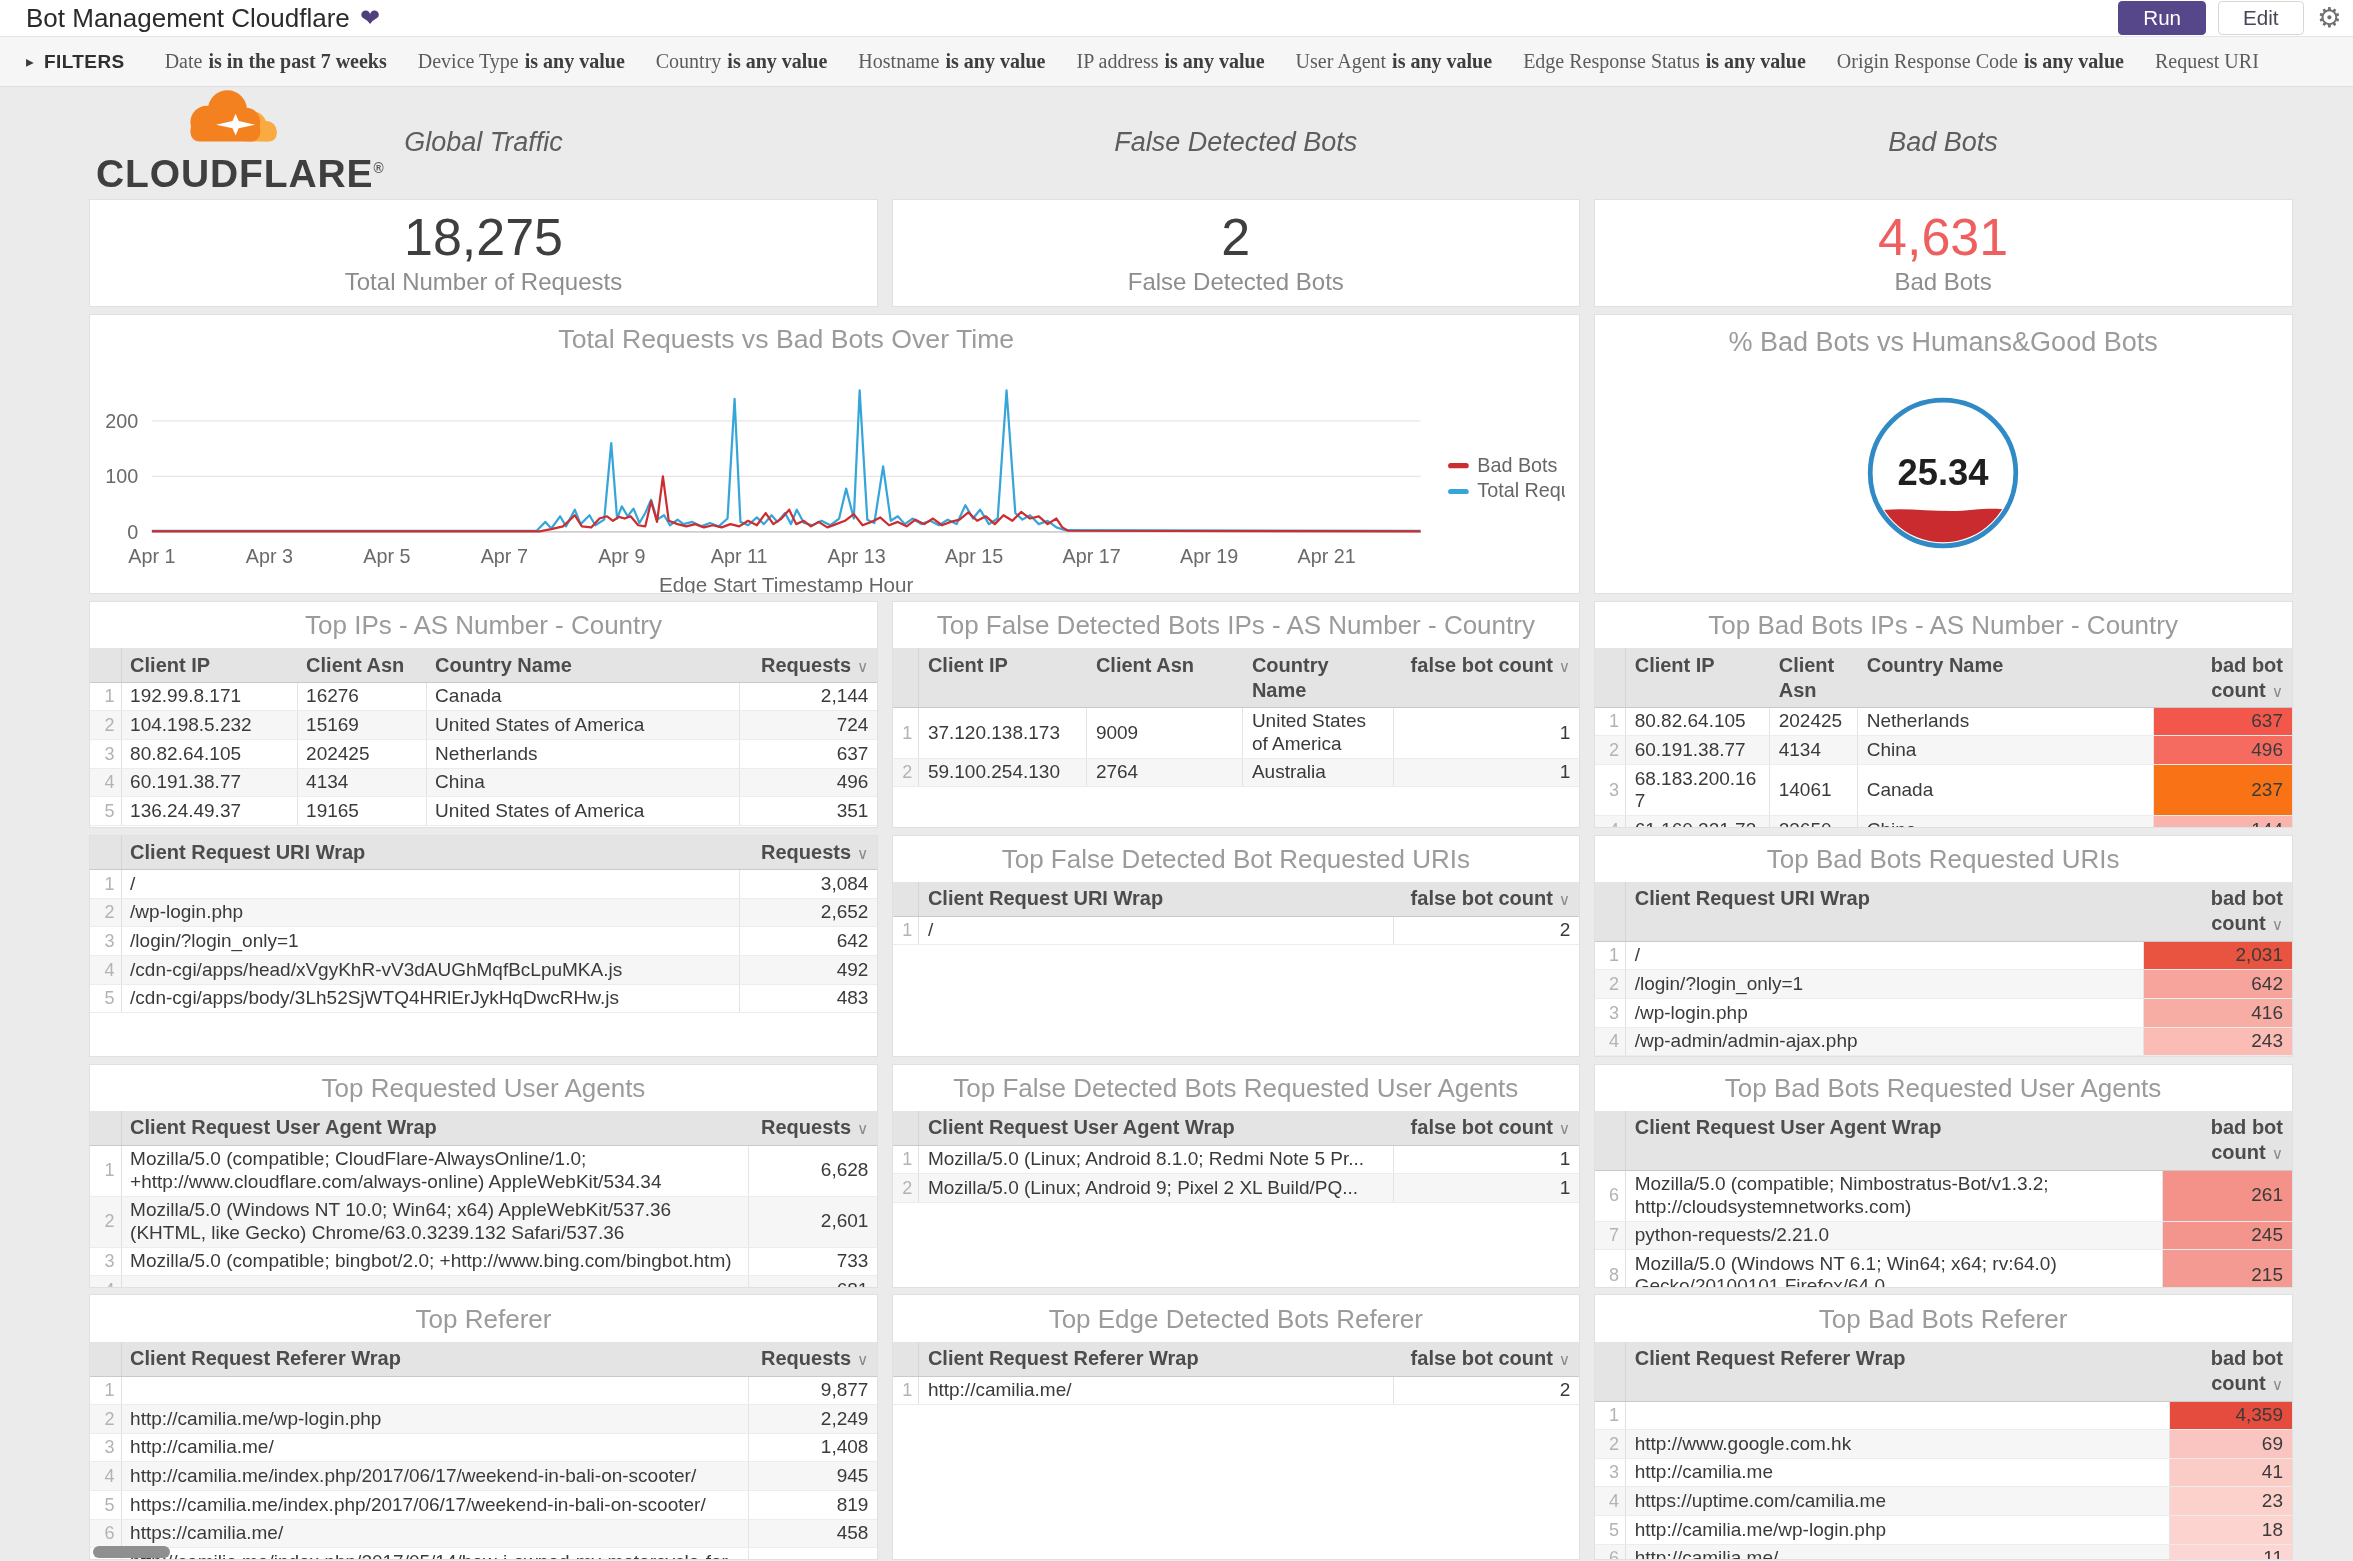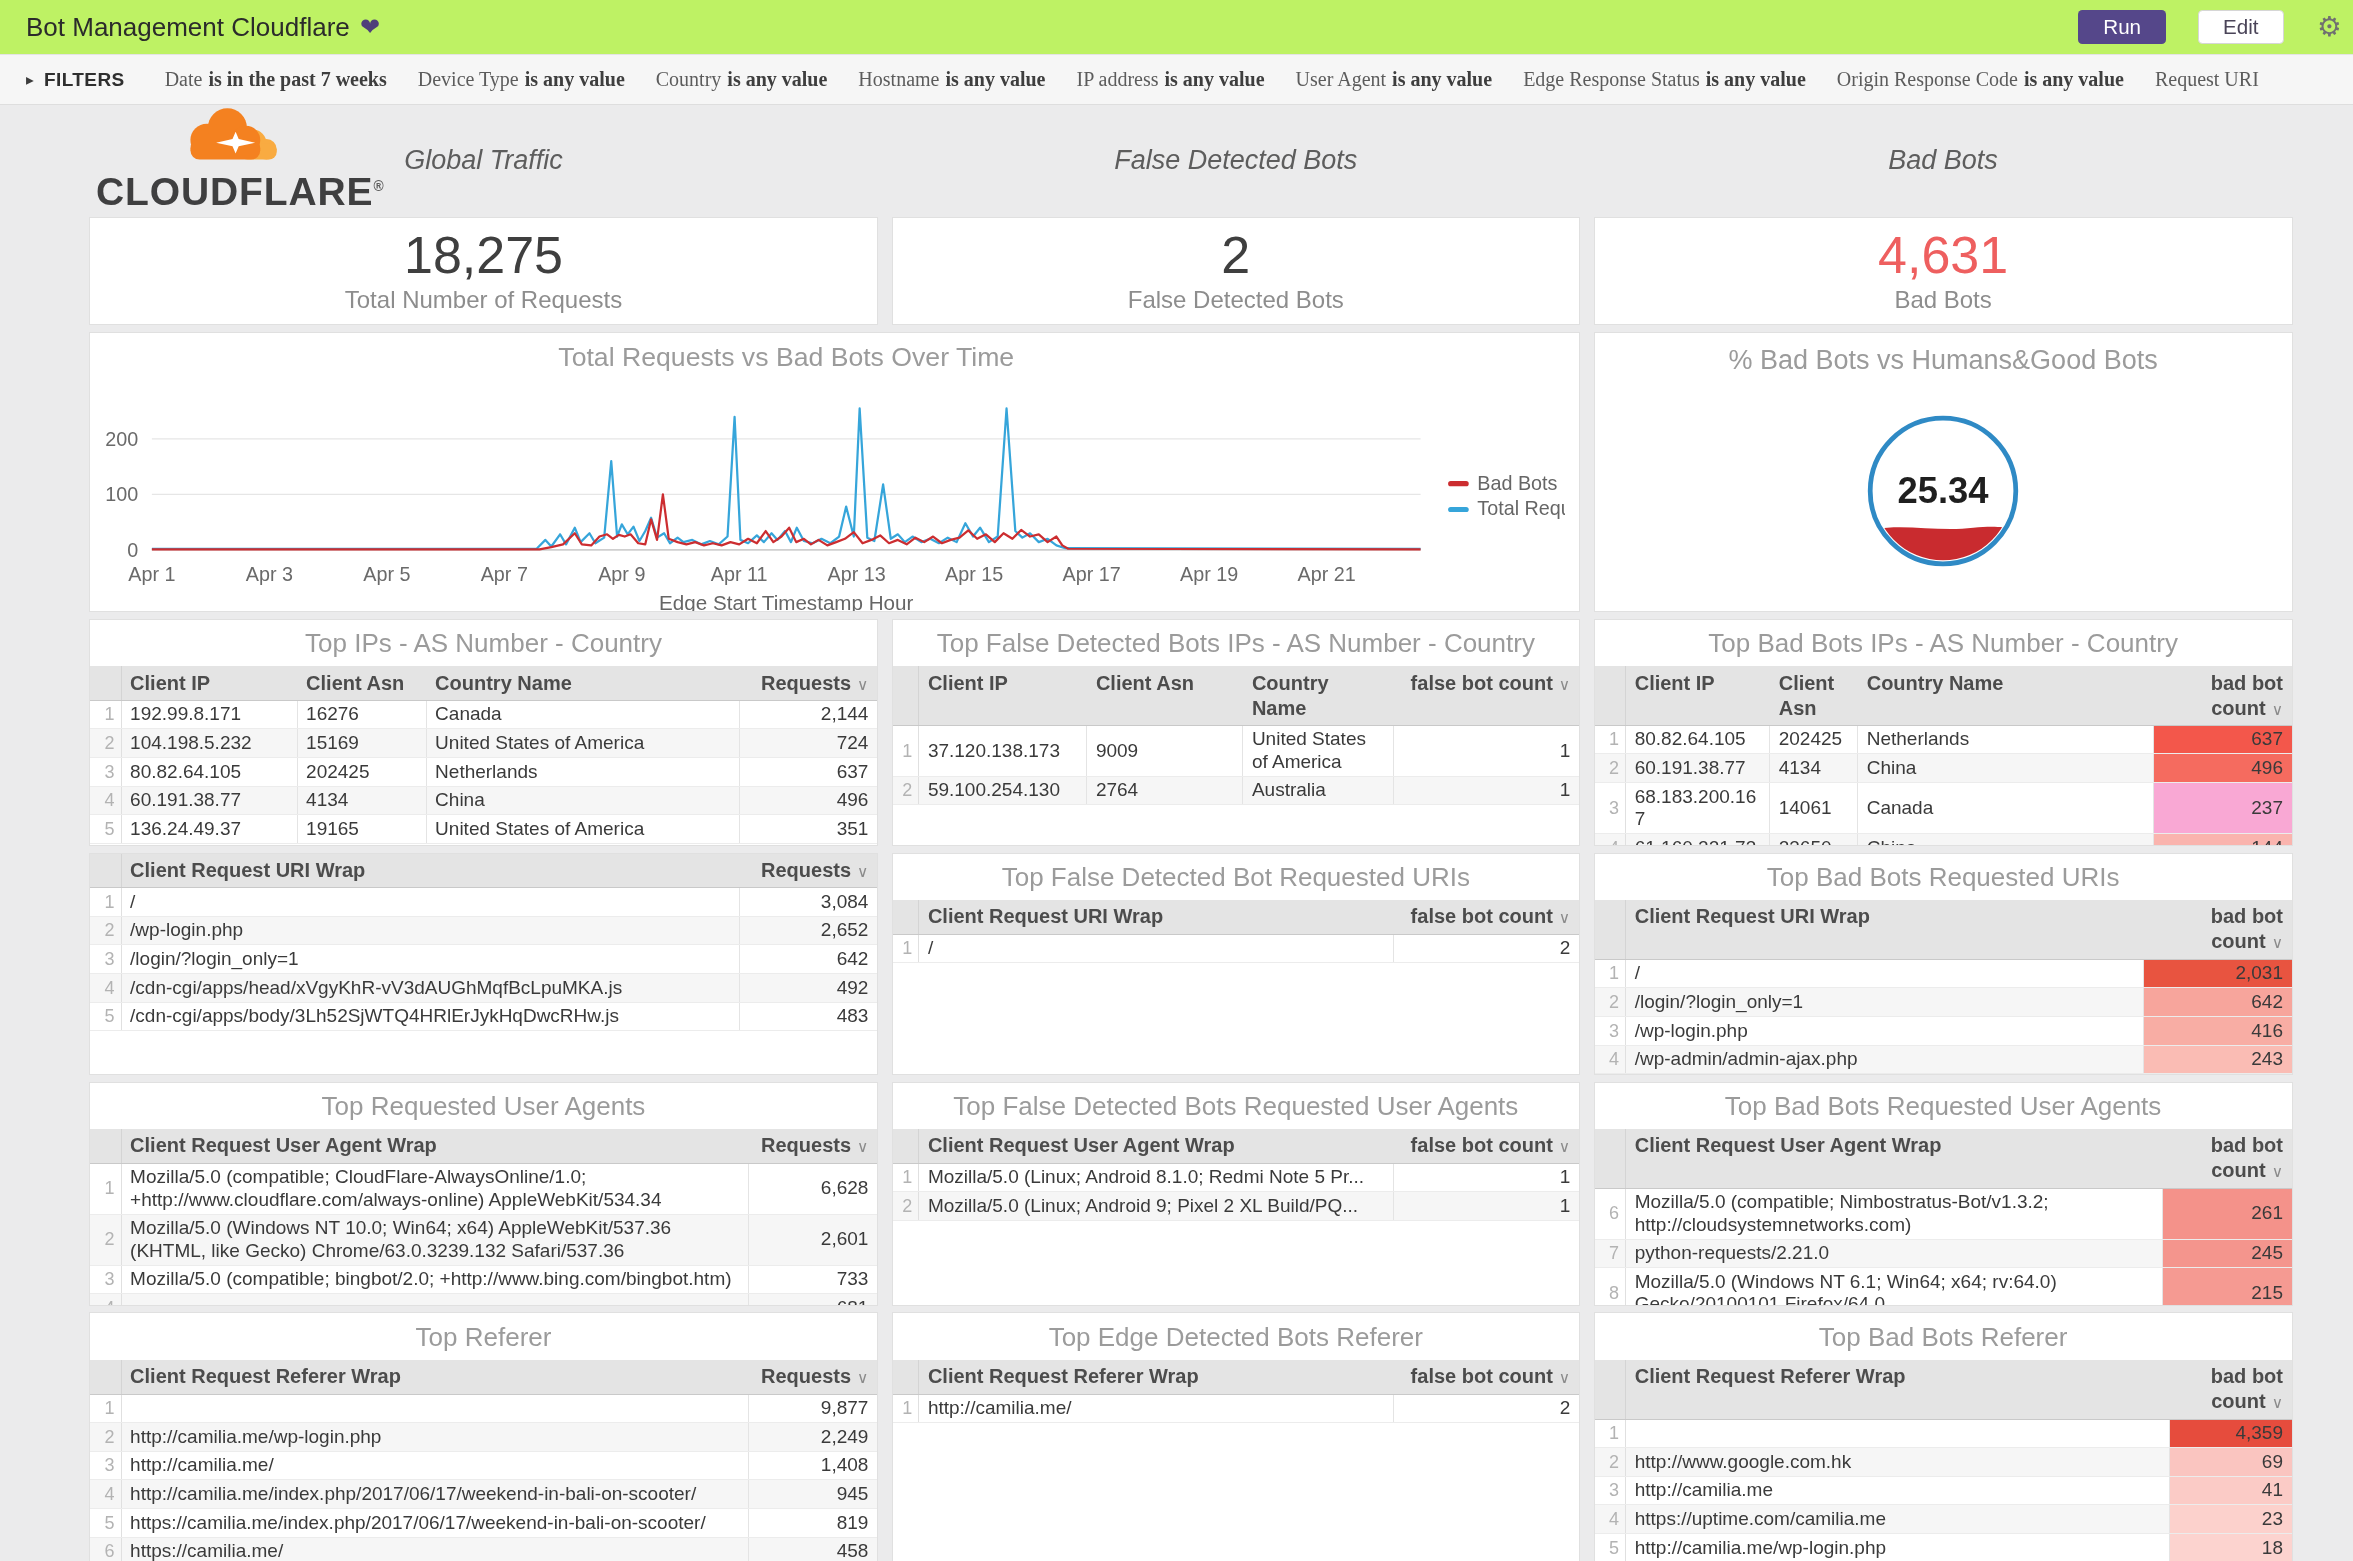--- a/index.html
+++ b/index.html
@@ -1,21 +1,21 @@
 <!DOCTYPE html>
 <html style="font-size:13.8px"><head>
 <meta charset="utf-8">
 <style>
   * { margin:0; padding:0; box-sizing:border-box; }
   html,body { width:2354px; height:1561px; overflow:hidden; background:#ebebec;
     font-family:"Liberation Sans","DejaVu Sans",sans-serif; color:#3c3c3c; }
 
   
-  .topbar { height:55px; background:#bef264; border-bottom:0.9px solid #e4e4e4;
-    display:flex; align-items:center; padding:0 12px 0 26px;gap:20px; }
+  .topbar { height:37px; background:#ffffff; border-bottom:0.9px solid #e4e4e4;
+    display:flex; align-items:center; padding:0 12px 0 26px; }
   .tb-title { font-size:26px; color:#2b2b2b; display:flex; align-items:center; gap:10.3px; }
   .heart { color:#4f3f7a; font-size:24px; }
   .tb-spacer { flex:1; }
   .btn { font-size:20.6px; height:34px; padding:0 24px; border-radius:4.3px; border:0.9px solid transparent;
     display:flex; align-items:center; cursor:pointer; }
   .btn-run { background:#55478a; color:#fff; margin-right:12px; }
   .btn-edit { background:#fff; color:#4a4458; border-color:#d6d6d6; margin-right:13.8px; }
   .gear { font-size:27.5px; color:#707070; cursor:pointer; line-height:1; }
 
   
@@ -312,21 +312,21 @@
               <td>60.191.38.77</td>
               <td>4134</td>
               <td>China</td>
               <td class="num" style="background: rgb(245, 107, 95);">496</td>
             </tr>
             <tr>
               <td class="rn">3</td>
               <td>68.183.200.167</td>
               <td>14061</td>
               <td>Canada</td>
-              <td class="num" style="background: #f9a8d4;">237</td>
+              <td class="num" style="background: #f97316;">237</td>
             </tr>
             <tr>
               <td class="rn">4</td>
               <td>61.160.221.73</td>
               <td>23650</td>
               <td>China</td>
               <td class="num" style="background: rgb(250, 180, 174);">144</td>
             </tr>
           </tbody>
         </table>

